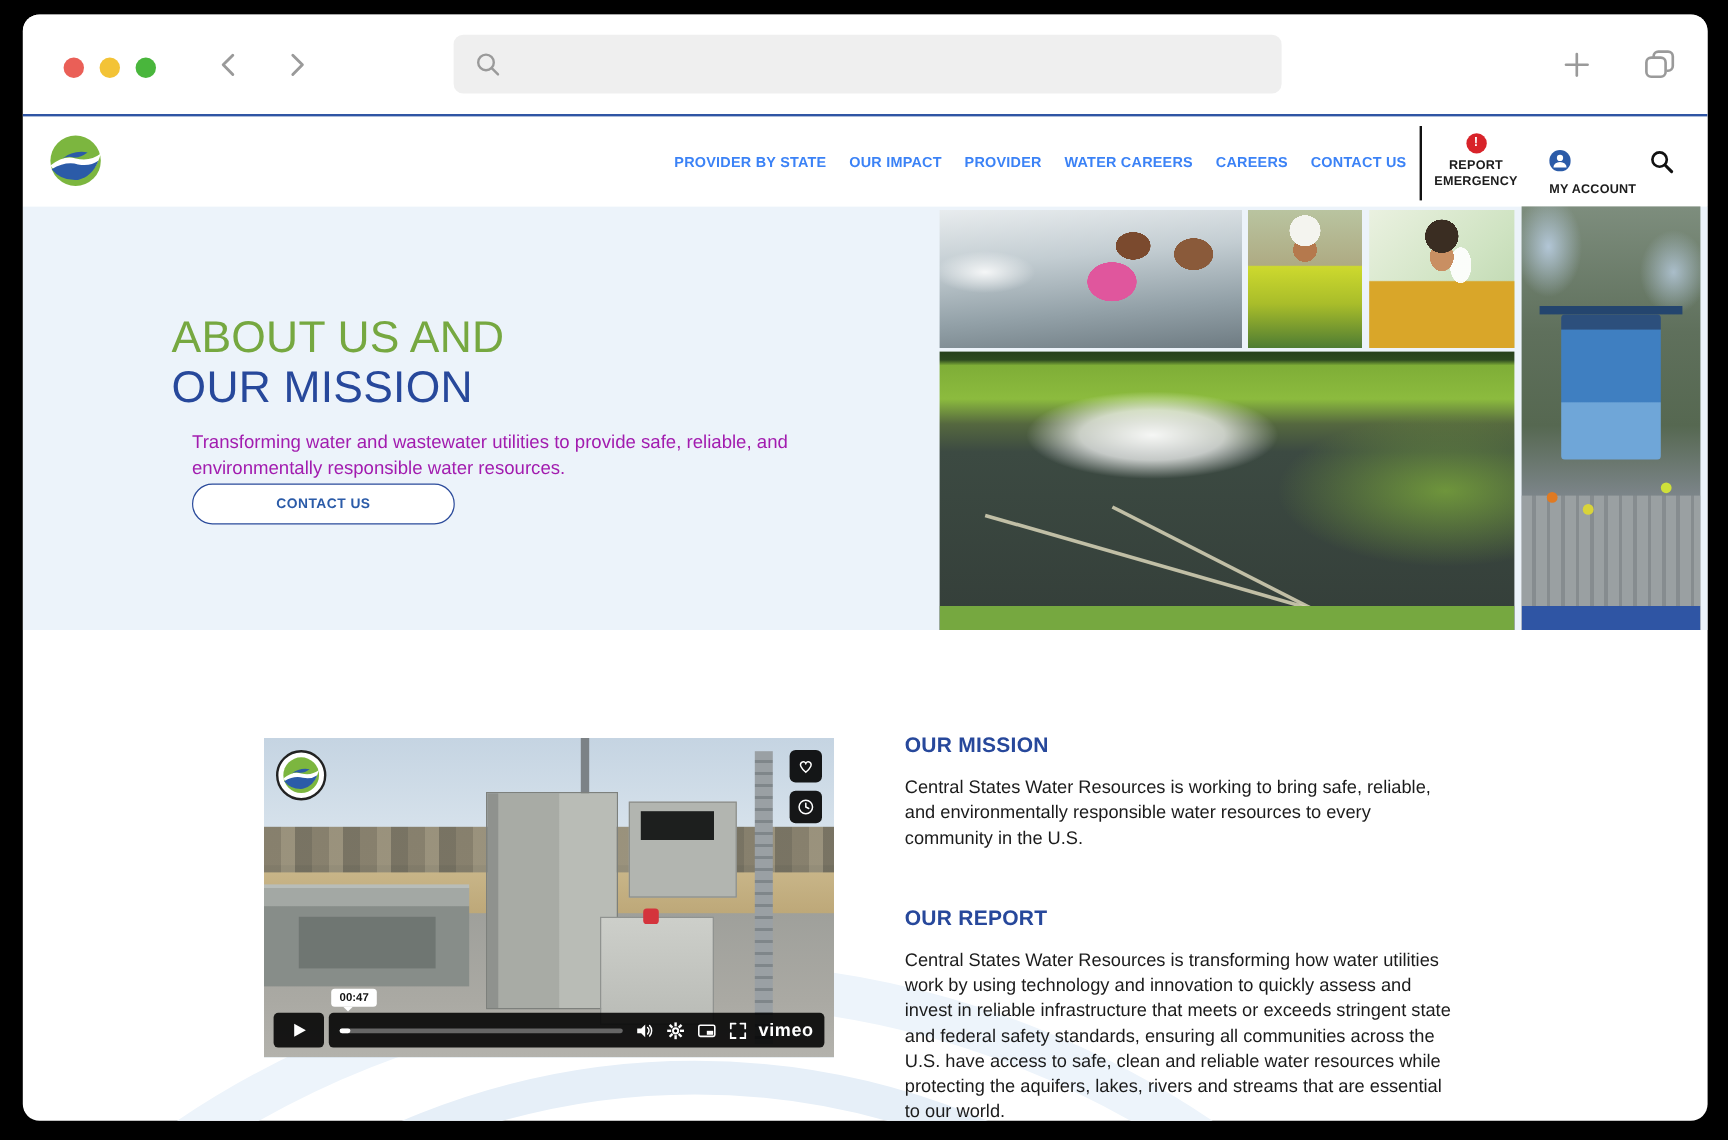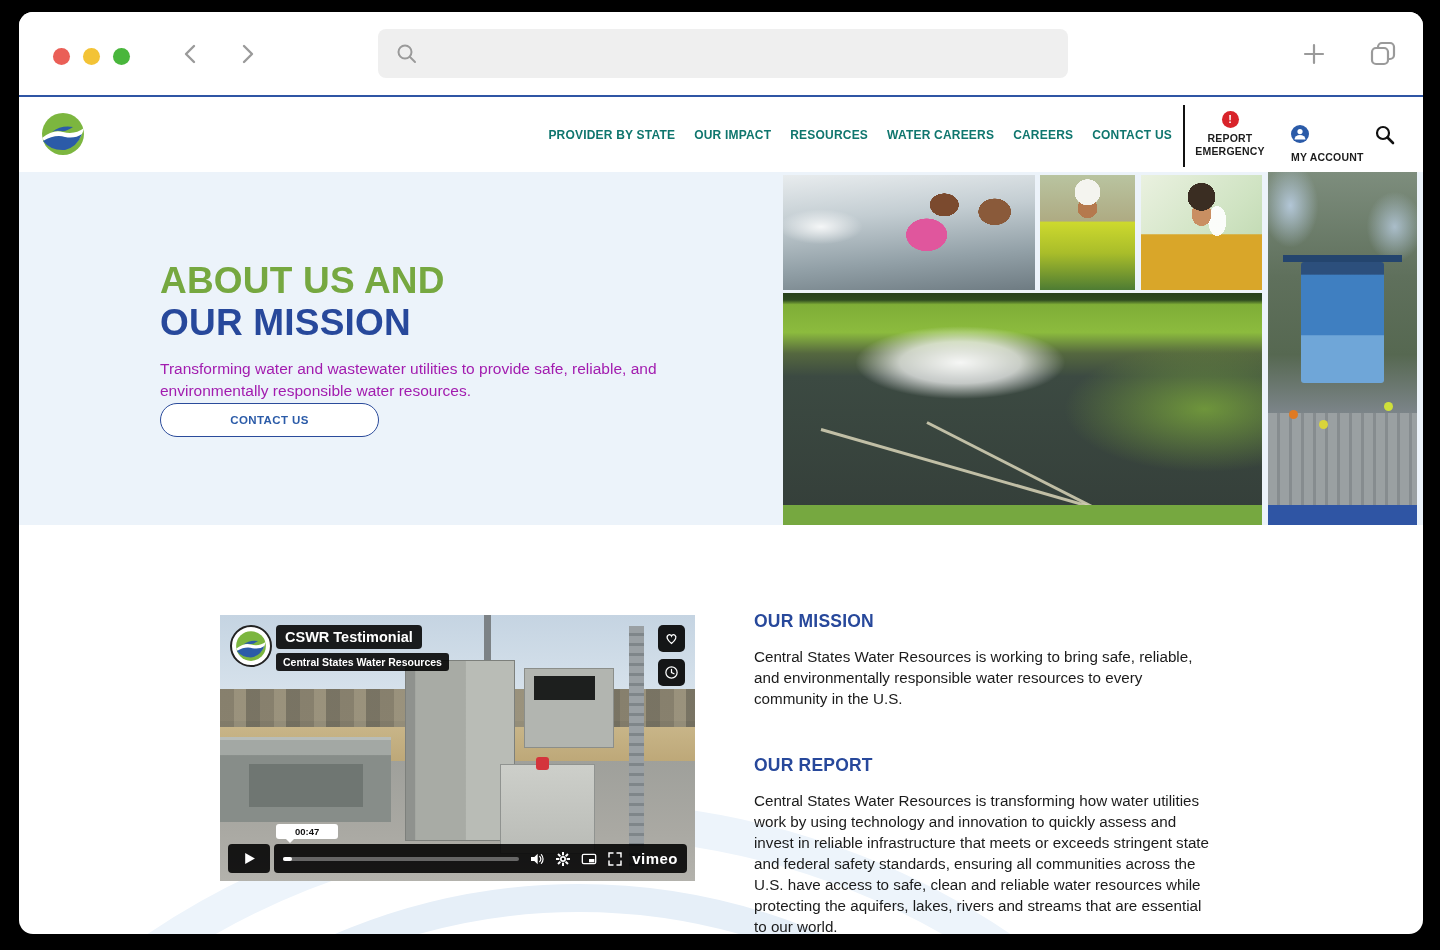--- a/index.html
+++ b/index.html
@@ -16,32 +16,32 @@
   .light.red { background:#EA5F57; } .light.yellow { background:#F3C336; } .light.green { background:#49B63C; }
   .nav-arrow { position:absolute; top:30px; width:24px; height:24px; color:#9a9a9a; }
   .nav-back { left:160px; } .nav-fwd { left:216px; }
   .omnibox { position:absolute; left:359px; top:17px; width:690px; height:49px; background:#efefef; border-radius:8px; display:flex; align-items:center; padding-left:18px; }
   .chrome-right { position:absolute; right:26px; top:28px; display:flex; gap:42px; align-items:center; color:#9a9a9a; }
 
   
   .site-header { position:absolute; left:0; top:85px; width:100%; height:75px; background:#fff; z-index:9; }
   .logo { position:absolute; left:20px; top:13px; width:48px; height:48px; }
   .main-nav { position:absolute; right:251px; top:0; height:75px; display:flex; align-items:center; gap:19px; }
-  .main-nav a { font-size:12px; font-weight:600; letter-spacing:.2px; color:#0f766e; text-decoration:none; white-space:nowrap; }
+  .main-nav a { font-size:12px; font-weight:600; letter-spacing:.2px; color:#3b82f6; text-decoration:none; white-space:nowrap; }
   .hdr-divider { position:absolute; left:1164px; top:8px; height:62px; width:2px; background:#111; }
   .report-em { position:absolute; left:1172px; top:12px; width:78px; text-align:center; cursor:pointer; }
   .alert-badge { width:17px; height:17px; border-radius:50%; background:#D8232A; color:#fff; font-size:11px; font-weight:700; line-height:17px; display:inline-block; margin-bottom:4px; }
   .report-em .t { font-size:10.5px; font-weight:600; color:#1c1c1c; line-height:13px; letter-spacing:.2px; }
   .my-account { position:absolute; left:1272px; top:28px; width:74px; text-align:left; cursor:pointer; }
   .my-account .t { font-size:10.5px; font-weight:600; color:#1c1c1c; letter-spacing:.2px; margin-top:4px; }
   .hdr-search { position:absolute; left:1356px; top:28px; width:20px; height:20px; cursor:pointer; }
 
   
   .hero { position:absolute; left:0; top:160px; width:100%; height:353px; background:#ECF3FA; z-index:2; }
-  .hero-title { position:absolute; left:141px; top:88px; font-size:37px; font-weight:700; line-height:42px; letter-spacing:.2px; }
+  .hero-title { position:absolute; left:124px; top:88px; font-size:37px; font-weight:400; line-height:42px; letter-spacing:.2px; }
   .hero-title .l1 { color:#76A840; display:block; }
   .hero-title .l2 { color:#27489B; display:block; }
   .hero-sub { position:absolute; left:141px; top:186px; width:584px; font-size:15.5px; line-height:22px; color:#a21caf; }
   .hero-ctas { position:absolute; left:141px; top:231px; display:flex; gap:15px; }
   .btn { width:219px; height:34px; border-radius:17px; font-size:11.5px; font-weight:700; letter-spacing:.4px; display:flex; align-items:center; justify-content:center; cursor:pointer; font-family:"Liberation Sans",sans-serif; }
   .btn.primary { background:#2B4B9B; color:#fff; border:none; }
   .btn.ghost { background:#fff; color:#2B5BA8; border:1.5px solid #2B4B9B; }
 
   
   .collage { position:absolute; left:764px; top:158px; width:634px; height:355px; z-index:3; }
@@ -112,21 +112,21 @@
   .vp-titles { margin-left:4px; }
   .vp-title { display:inline-block; background:rgba(0,0,0,.88); color:#fff; font-size:14.5px; font-weight:700; padding:4px 9px; border-radius:4px; }
   .vp-sub { display:block; margin-top:3px; }
   .vp-sub span { display:inline-block; background:rgba(0,0,0,.88); color:#fff; font-size:10.5px; font-weight:700; padding:3px 7px; border-radius:3px; }
   .vp-sq { position:absolute; right:10px; width:27px; height:27px; background:rgba(0,0,0,.9); border-radius:5px; display:flex; align-items:center; justify-content:center; z-index:6; cursor:pointer; }
   .vp-like { top:10px; } .vp-later { top:44px; }
   .vp-play { position:absolute; left:8px; bottom:8px; width:42px; height:29px; background:rgba(0,0,0,.88); border-radius:4px; display:flex; align-items:center; justify-content:center; z-index:6; cursor:pointer; }
   .vp-bar { position:absolute; left:54px; right:8px; bottom:8px; height:29px; background:rgba(0,0,0,.88); border-radius:4px; display:flex; align-items:center; padding:0 9px; gap:9px; z-index:6; }
   .vp-progress { flex:1; height:4px; background:rgba(255,255,255,.35); border-radius:2px; position:relative; cursor:pointer; }
   .vp-progress .fill { position:absolute; left:0; top:0; height:100%; width:4%; background:#fff; border-radius:2px; }
-  .vp-time { position:absolute; left:56px; bottom:42px; background:#fff; color:#111; font-size:9.5px; font-weight:700; padding:2px 19px; border-radius:3px; z-index:6; }
+  .vp-time { position:absolute; left:56px; bottom:42px; background:#fff; color:#111; font-size:9.5px; font-weight:700; padding:2px 7px; border-radius:3px; z-index:6; }
   .vp-time:after { content:""; position:absolute; left:10px; bottom:-4px; border:4px solid rgba(0,0,0,0); border-top-color:#fff; border-bottom:none; }
   .vp-brand { color:#fff; font-size:15px; font-weight:700; letter-spacing:.5px; }
   .vp-icon { width:17px; height:17px; display:flex; align-items:center; justify-content:center; cursor:pointer; }
 
   .text-col { position:absolute; left:735px; top:599px; width:463px; z-index:4; }
   .sec-h { color:#27489B; font-size:17.5px; font-weight:700; letter-spacing:.2px; }
   .sec-b { margin-top:14px; font-size:15.2px; line-height:21px; color:#1b1b1b; }
   .sec-gap { margin-top:46px; }
 </style>
 </head>
@@ -175,21 +175,21 @@
       <svg width="48" height="48" viewBox="0 0 48 48">
         <circle cx="24" cy="24" r="21" fill="#7CB63F"></circle>
         <path d="M3 28 Q14 19 24 22 Q36 25 45 18 Q41 34 28 38 Q12 42 3 28 Z" fill="#fff"></path>
         <path d="M4 31 Q16 24 26 27 Q36 29 43 24 Q38 37 26 40 Q12 41 4 31 Z" fill="#2B5BA8"></path>
         <path d="M13 22 Q22 15 34 17 Q27 22 22 21 Q17 20 13 22 Z" fill="#2B5BA8"></path>
       </svg>
     </div>
     <nav class="main-nav">
       <a href="#">PROVIDER BY STATE</a>
       <a href="#">OUR IMPACT</a>
-      <a href="#">RESOURCES</a>
+      <a href="#">PROVIDER</a>
       <a href="#">WATER CAREERS</a>
       <a href="#">CAREERS</a>
       <a href="#">CONTACT US</a>
     </nav>
     <div class="hdr-divider"></div>
     <div class="report-em">
       <span class="alert-badge">!</span>
       <div class="t">REPORT</div>
       <div class="t">EMERGENCY</div>
     </div>
@@ -260,24 +260,20 @@
 
     <div class="vp-badge">
       <div class="vp-logo">
         <svg width="34" height="34" viewBox="0 0 48 48">
           <circle cx="24" cy="24" r="21" fill="#7CB63F"></circle>
           <path d="M3 28 Q14 19 24 22 Q36 25 45 18 Q41 34 28 38 Q12 42 3 28 Z" fill="#fff"></path>
           <path d="M4 31 Q16 24 26 27 Q36 29 43 24 Q38 37 26 40 Q12 41 4 31 Z" fill="#2B5BA8"></path>
           <path d="M13 22 Q22 15 34 17 Q27 22 22 21 Q17 20 13 22 Z" fill="#2B5BA8"></path>
         </svg>
       </div>
-      <div class="vp-titles">
-        <span class="vp-title">CSWR Testimonial</span>
-        <span class="vp-sub"><span>Central States Water Resources</span></span>
-      </div>
     </div>
 
     <div class="vp-sq vp-like">
       <svg width="15" height="15" viewBox="0 0 24 24">
           <path d="M12 20 C5.5 14.5 3 9.5 6.5 6.8 C9 5 11.3 6.5 12 8.2 C12.7 6.5 15 5 17.5 6.8 C21 9.5 18.5 14.5 12 20 Z" fill="none" stroke="#fff" stroke-width="2"></path>
         </svg>
     </div>
     <div class="vp-sq vp-later">
       <svg width="15" height="15" viewBox="0 0 24 24">
           <circle cx="12" cy="12" r="9" fill="none" stroke="#fff" stroke-width="2"></circle>

